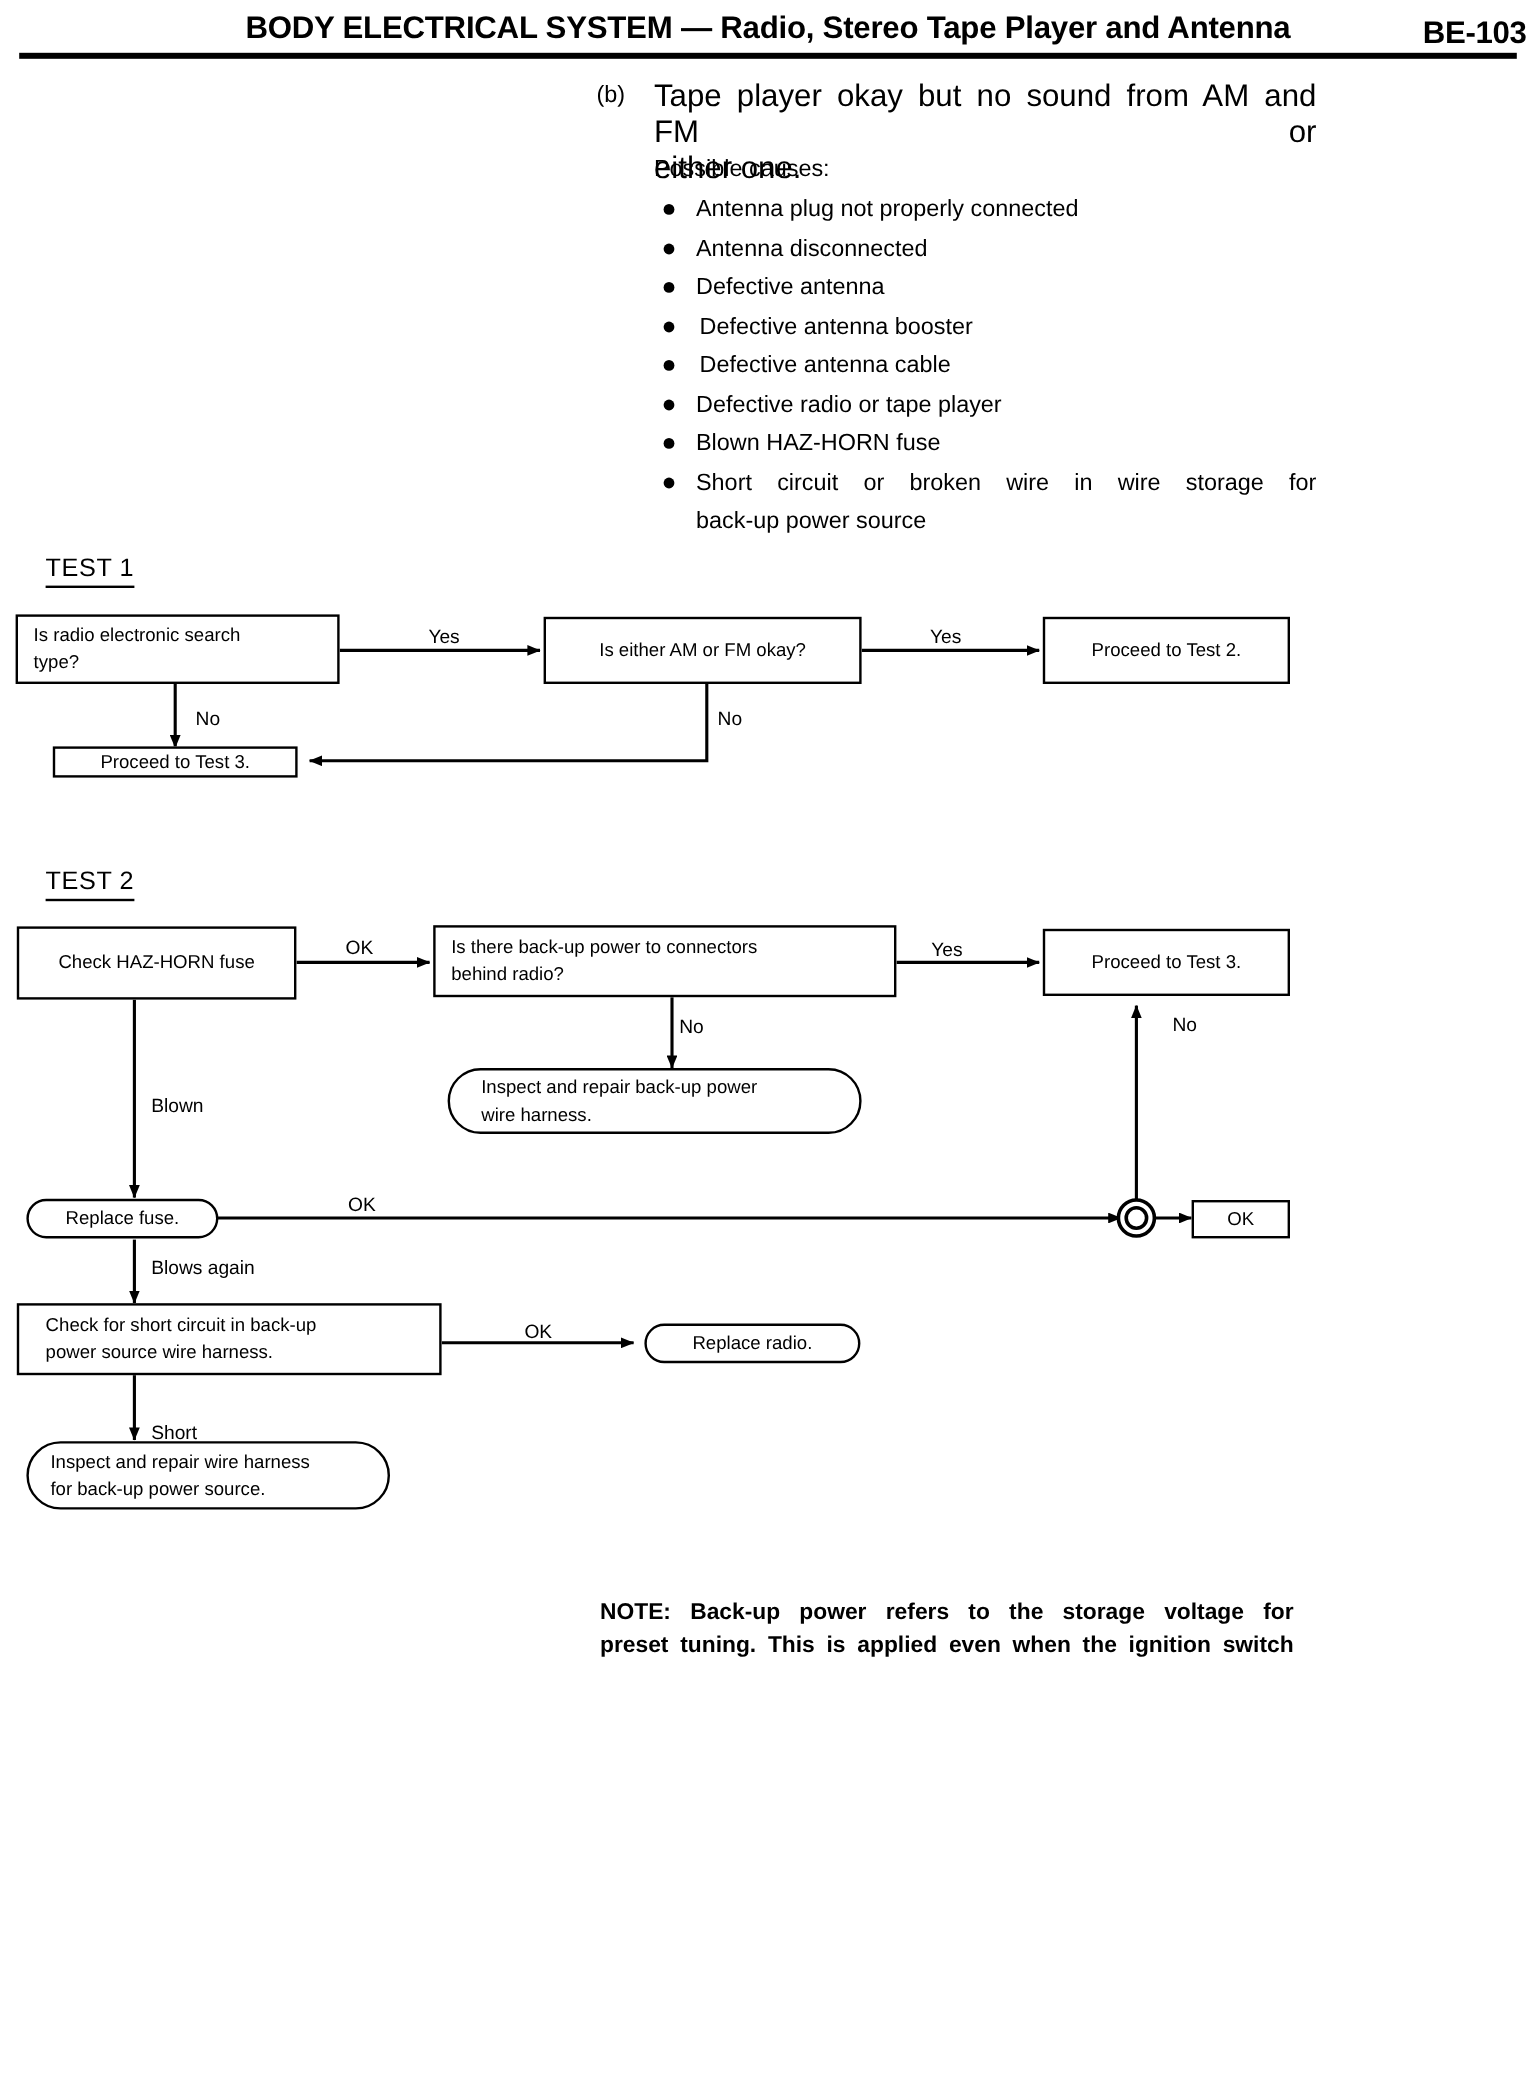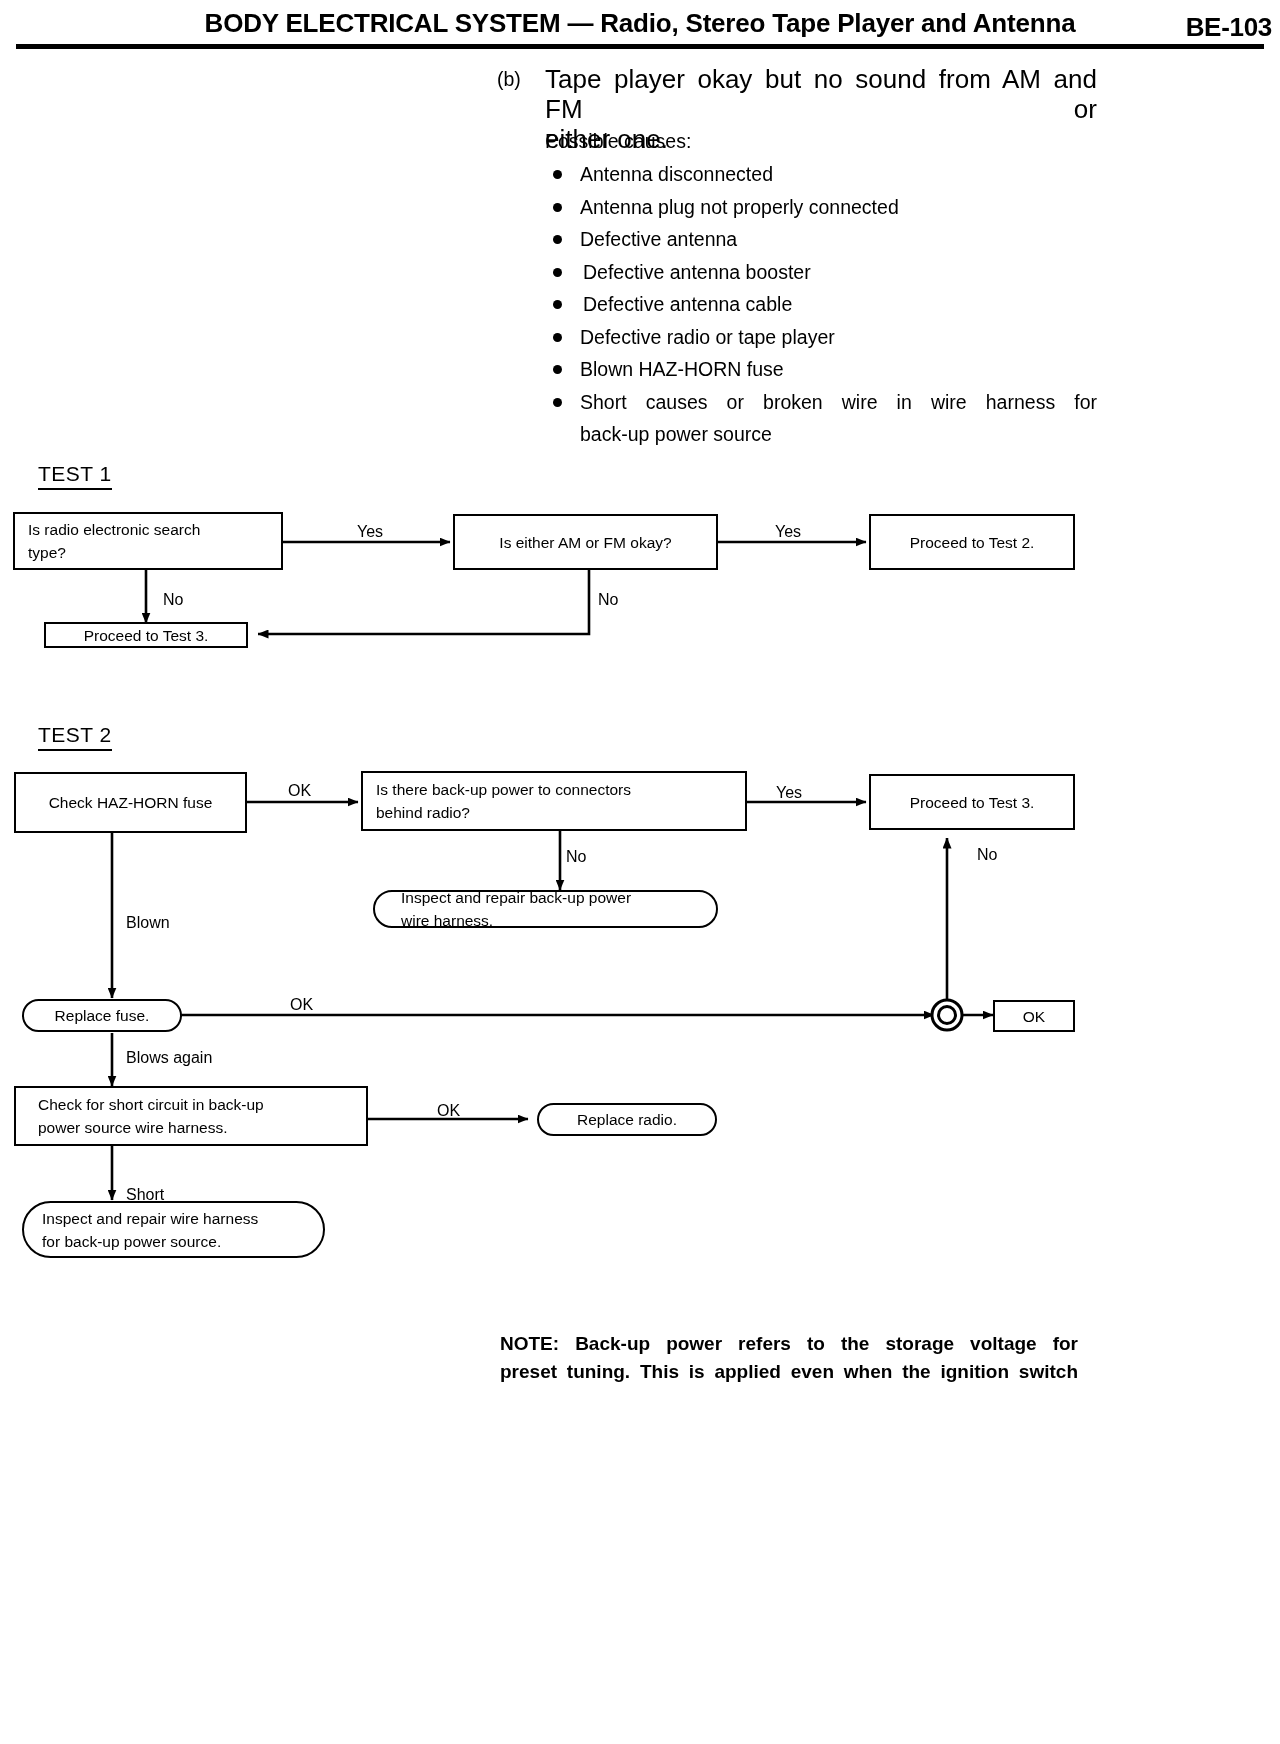--- a/index.html
+++ b/index.html
@@ -95,49 +95,49 @@
       <div class="b-label"></div>
       <div class="b-text">either one.</div>
     </div>
   </div>
 
   <div id="cause-intro">Possible causes:</div>
 
   <div id="cause-list">
     <div class="cause-item">
       <span class="bul"></span>
+      <span class="ctext">Antenna plug not properly connected</span>
+    </div>
+    <div class="cause-item">
+      <span class="bul"></span>
       <span class="ctext">Antenna disconnected</span>
     </div>
     <div class="cause-item">
       <span class="bul"></span>
-      <span class="ctext">Antenna plug not properly connected</span>
-    </div>
-    <div class="cause-item">
-      <span class="bul"></span>
       <span class="ctext">Defective antenna</span>
     </div>
     <div class="cause-item">
       <span class="bul"></span>
       <span class="ctext" style="padding-left:3px;">Defective antenna booster</span>
     </div>
     <div class="cause-item">
       <span class="bul"></span>
       <span class="ctext" style="padding-left:3px;">Defective antenna cable</span>
     </div>
     <div class="cause-item">
       <span class="bul"></span>
       <span class="ctext">Defective radio or tape player</span>
     </div>
     <div class="cause-item">
       <span class="bul"></span>
       <span class="ctext">Blown HAZ-HORN fuse</span>
     </div>
     <div class="cause-item">
       <span class="bul"></span>
-      <span class="ctext" style="text-align:justify;text-align-last:justify;display:block;width:517px;">Short causes or broken wire in wire harness for</span>
+      <span class="ctext" style="text-align:justify;text-align-last:justify;display:block;width:517px;">Short circuit or broken wire in wire storage for</span>
       <span class="ctext">back-up power source</span>
     </div>
   </div>
 
   <svg id="wires" viewBox="0 0 1280 1744">
     <defs>
       <marker id="ah" markerWidth="11" markerHeight="9" refX="10.5" refY="4.5" orient="auto" markerUnits="userSpaceOnUse">
         <path d="M0,0 L11,4.5 L0,9 z" fill="#000"></path>
       </marker>
     </defs>
@@ -220,21 +220,21 @@
       <span>behind radio?</span>
     </div>
   </div>
 
   <div class="fbox c" style="left:869px;top:774px;width:206px;height:56px;">
     <div class="inner" style="text-align:center;">
       <span>Proceed to Test 3.</span>
     </div>
   </div>
 
-  <div class="rbox" style="left:373px;top:890px;width:345px;height:38px;border-radius:28px;">
+  <div class="rbox" style="left:373px;top:890px;width:345px;height:55px;border-radius:28px;">
     <div class="inner" style="padding:0 26px;">
       <span>Inspect and repair back-up power</span><br>
       <span>wire harness.</span>
     </div>
   </div>
 
   <div class="rbox c" style="left:22px;top:999px;width:160px;height:33px;border-radius:18px;">
     <div class="inner" style="text-align:center;padding:0 10px;">
       <span>Replace fuse.</span>
     </div>

